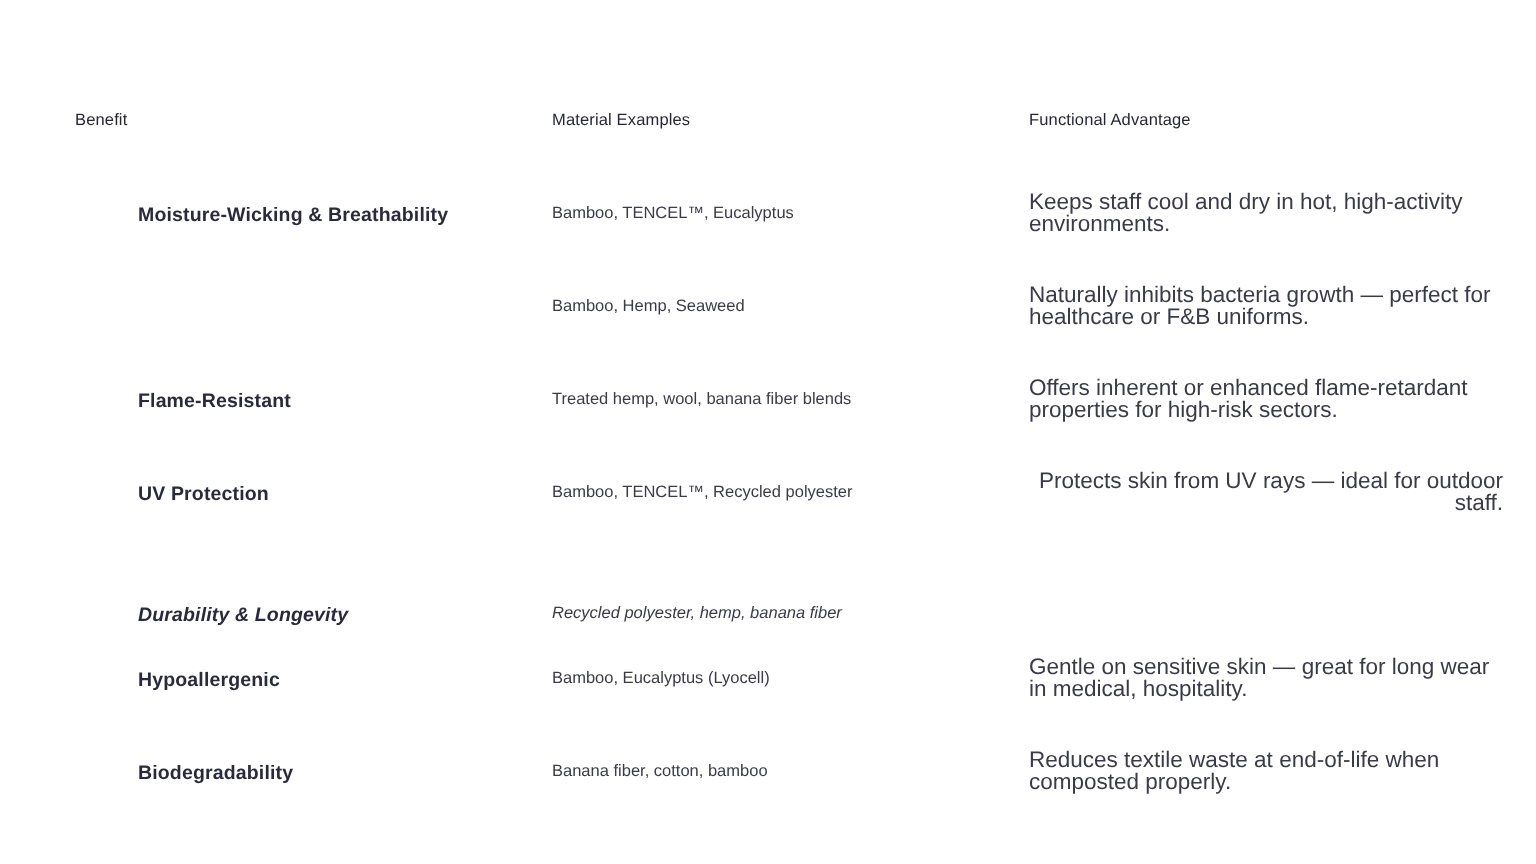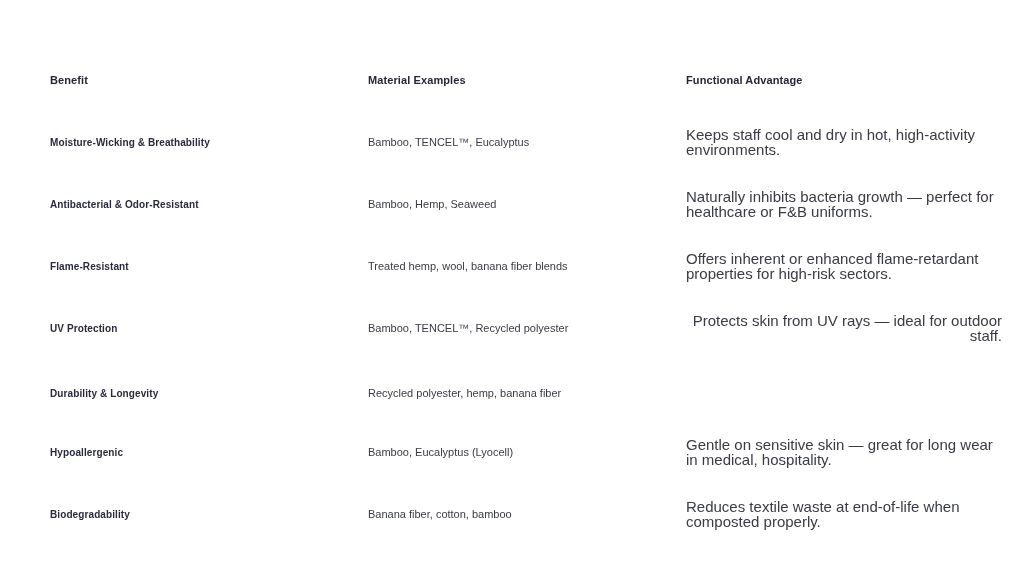--- a/index.html
+++ b/index.html
@@ -34,30 +34,31 @@
       top: 0;
       height: 62px;
       display: flex;
       align-items: center;
       box-sizing: border-box;
     }
     .c1 { left: 0; width: 318px; }
     .c2 { left: 318px; width: 318px; }
     .c3 { left: 636px; width: 316px; }
     .header-cell {
-      font-weight: bold;
+      font-weight: normal;
       font-size: 11px;
       color: #262638;
       letter-spacing: 0.1px;
     }
     .benefit {
       font-weight: bold;
-      font-size: 10px;
+      font-size: 13px;
       color: #2a2a3c;
       letter-spacing: 0.1px;
+      margin-left: 42px;
     }
     .material {
       font-size: 11px;
       color: #3a3a48;
     }
     .advantage {
       font-size: 15px;
       line-height: 15px;
       color: #3a3a48;
     }
@@ -72,38 +73,37 @@
     <div class="cell c3 header-cell">Functional Advantage</div>
   </div>
 
   <div class="row" style="top:111px;">
     <div class="cell c1 benefit">Moisture-Wicking &amp; Breathability</div>
     <div class="cell c2 material">Bamboo, TENCEL™, Eucalyptus</div>
     <div class="cell c3 advantage">Keeps staff cool and dry in hot, high-activity environments.</div>
   </div>
 
   <div class="row" style="top:173px;">
-    <div class="cell c1 benefit">Antibacterial &amp; Odor-Resistant</div>
     <div class="cell c2 material">Bamboo, Hemp, Seaweed</div>
     <div class="cell c3 advantage">Naturally inhibits bacteria growth — perfect for healthcare or F&amp;B uniforms.</div>
   </div>
 
   <div class="row" style="top:235px;text-decoration:underline;">
     <div class="cell c1 benefit">Flame-Resistant</div>
     <div class="cell c2 material">Treated hemp, wool, banana fiber blends</div>
     <div class="cell c3 advantage">Offers inherent or enhanced flame-retardant properties for high-risk sectors.</div>
   </div>
 
   <div class="row" style="top:297px;text-align:right;">
     <div class="cell c1 benefit">UV Protection</div>
     <div class="cell c2 material">Bamboo, TENCEL™, Recycled polyester</div>
     <div class="cell c3 advantage">Protects skin from UV rays — ideal for outdoor staff.</div>
   </div>
 
-  <div class="row" style="top:362px;">
+  <div class="row" style="top:378px;font-style:italic;">
     <div class="cell c1 benefit">Durability &amp; Longevity</div>
     <div class="cell c2 material">Recycled polyester, hemp, banana fiber</div>
   </div>
 
   <div class="row" style="top:421px;">
     <div class="cell c2 material">Bamboo, Eucalyptus (Lyocell)</div>
     <div class="cell c1 benefit">Hypoallergenic</div>
     <div class="cell c3 advantage">Gentle on sensitive skin — great for long wear in medical, hospitality.</div>
   </div>
 

